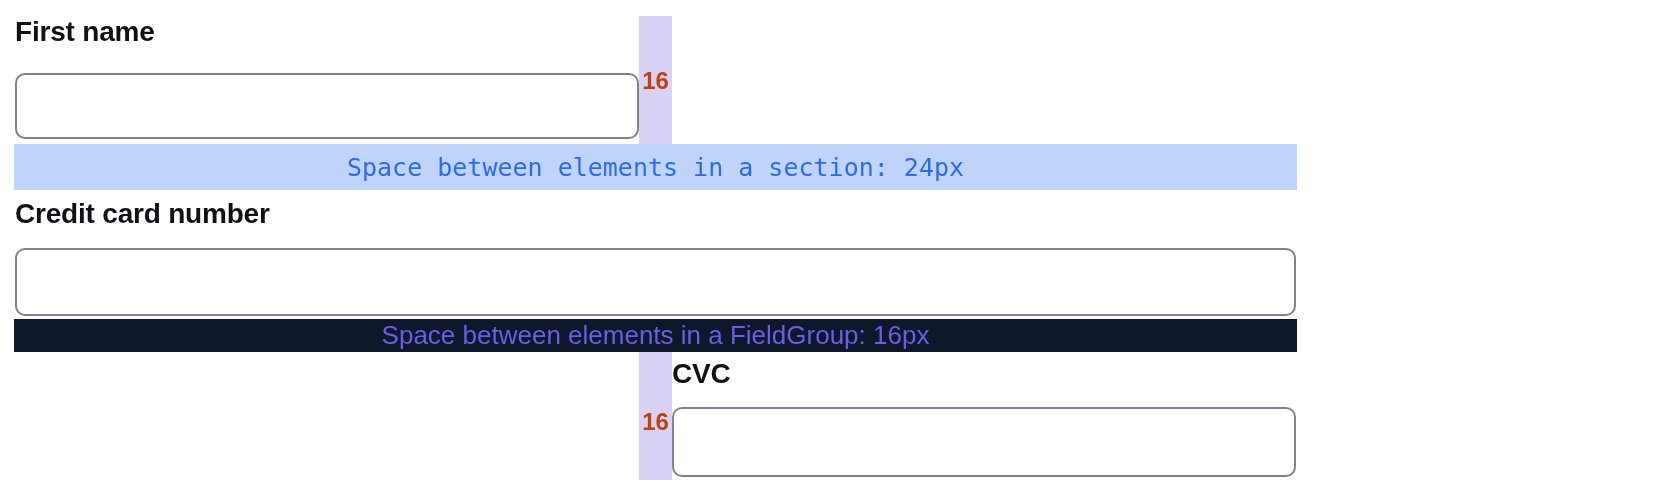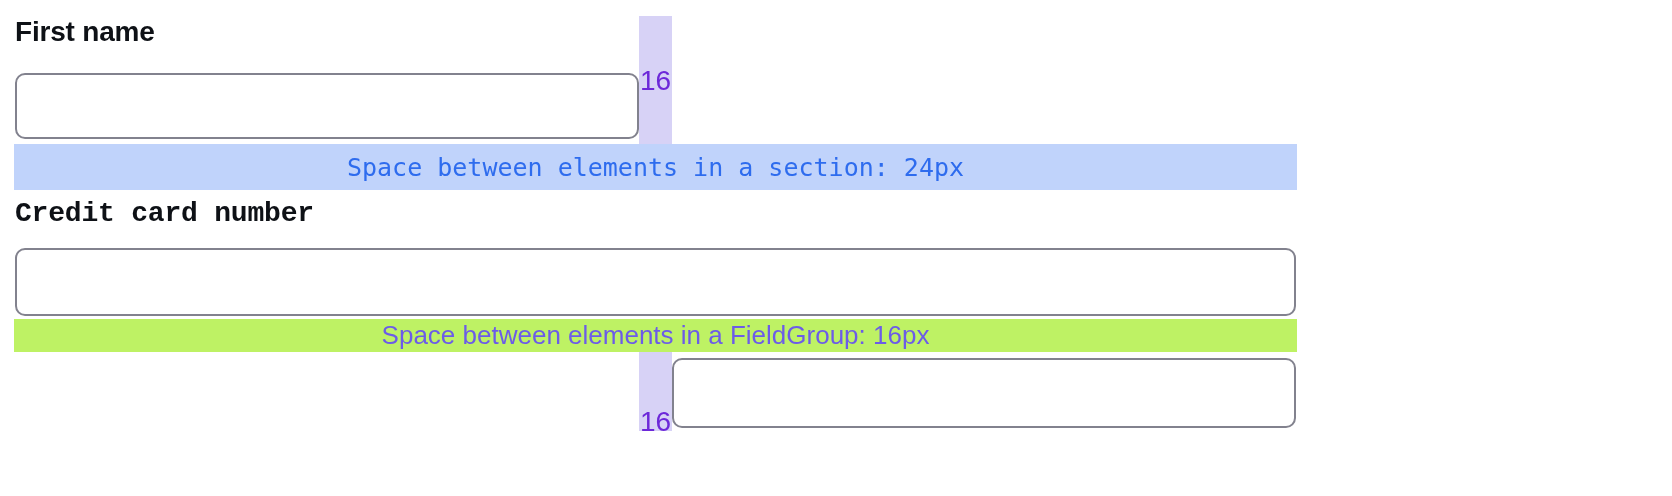--- a/index.html
+++ b/index.html
@@ -67,24 +67,24 @@
     background: #d7d2f6;
     z-index: 0;
   }
   .row-top .gap-strip    { top: 0; bottom: -5px; }
   .row-bottom .gap-strip { top: -6px; bottom: -3px; }
 
   .gap-num {
     position: absolute;
     left: 50%;
     transform: translateX(-50%);
-    color: #6d28d9;
-    font-size: 28px;
+    color: #c2410c;
+    font-size: 24px;
     line-height: 28px;
-    font-weight: 400;
+    font-weight: 700;
   }
   .row-top .gap-num    { top: 51px; }
   .row-bottom .gap-num { top: 56px; }
 
   
   .spacer-bar {
     width: 1283px;
     margin-left: -1px;
     display: flex;
     align-items: center;
@@ -95,29 +95,29 @@
     height: 46px;
     margin-top: 5px;
     background: #c0d3fb;
     color: #2e6cee;
     font-family: "DejaVu Sans Mono", monospace;
     font-size: 25px;
   }
   .spacer-fieldgroup {
     height: 33px;
     margin-top: 3px;
-    background: #bef264;
+    background: #0f172a;
     color: #6c5ce8;
     font-family: "Liberation Sans", sans-serif;
     font-size: 26px;
   }
 
   
   .section-single { margin-top: 8px; }
-  .section-single .field-label { margin-bottom: 18px; font-family: Liberation Mono, monospace; }
+  .section-single .field-label { margin-bottom: 18px; }
   .section-single .text-input { height: 68px; }
 
   .row-bottom { margin-top: 6px; }
 </style>
 </head>
 <body>
 
 <div class="canvas">
   <div class="content">
 
@@ -138,18 +138,19 @@
       <input class="text-input" type="text" value="" style="">
     </div>
 
     <div class="spacer-bar spacer-fieldgroup">Space between elements in a FieldGroup: 16px</div>
 
     <div class="row row-bottom">
       <div class="gap-strip">
         <span class="gap-num">16</span>
       </div>
       <div class="col">
+        <span class="field-label">CVC</span>
         <input class="text-input" type="text" value="" style="">
       </div>
     </div>
 
   </div>
 </div>
 
 </body></html>

